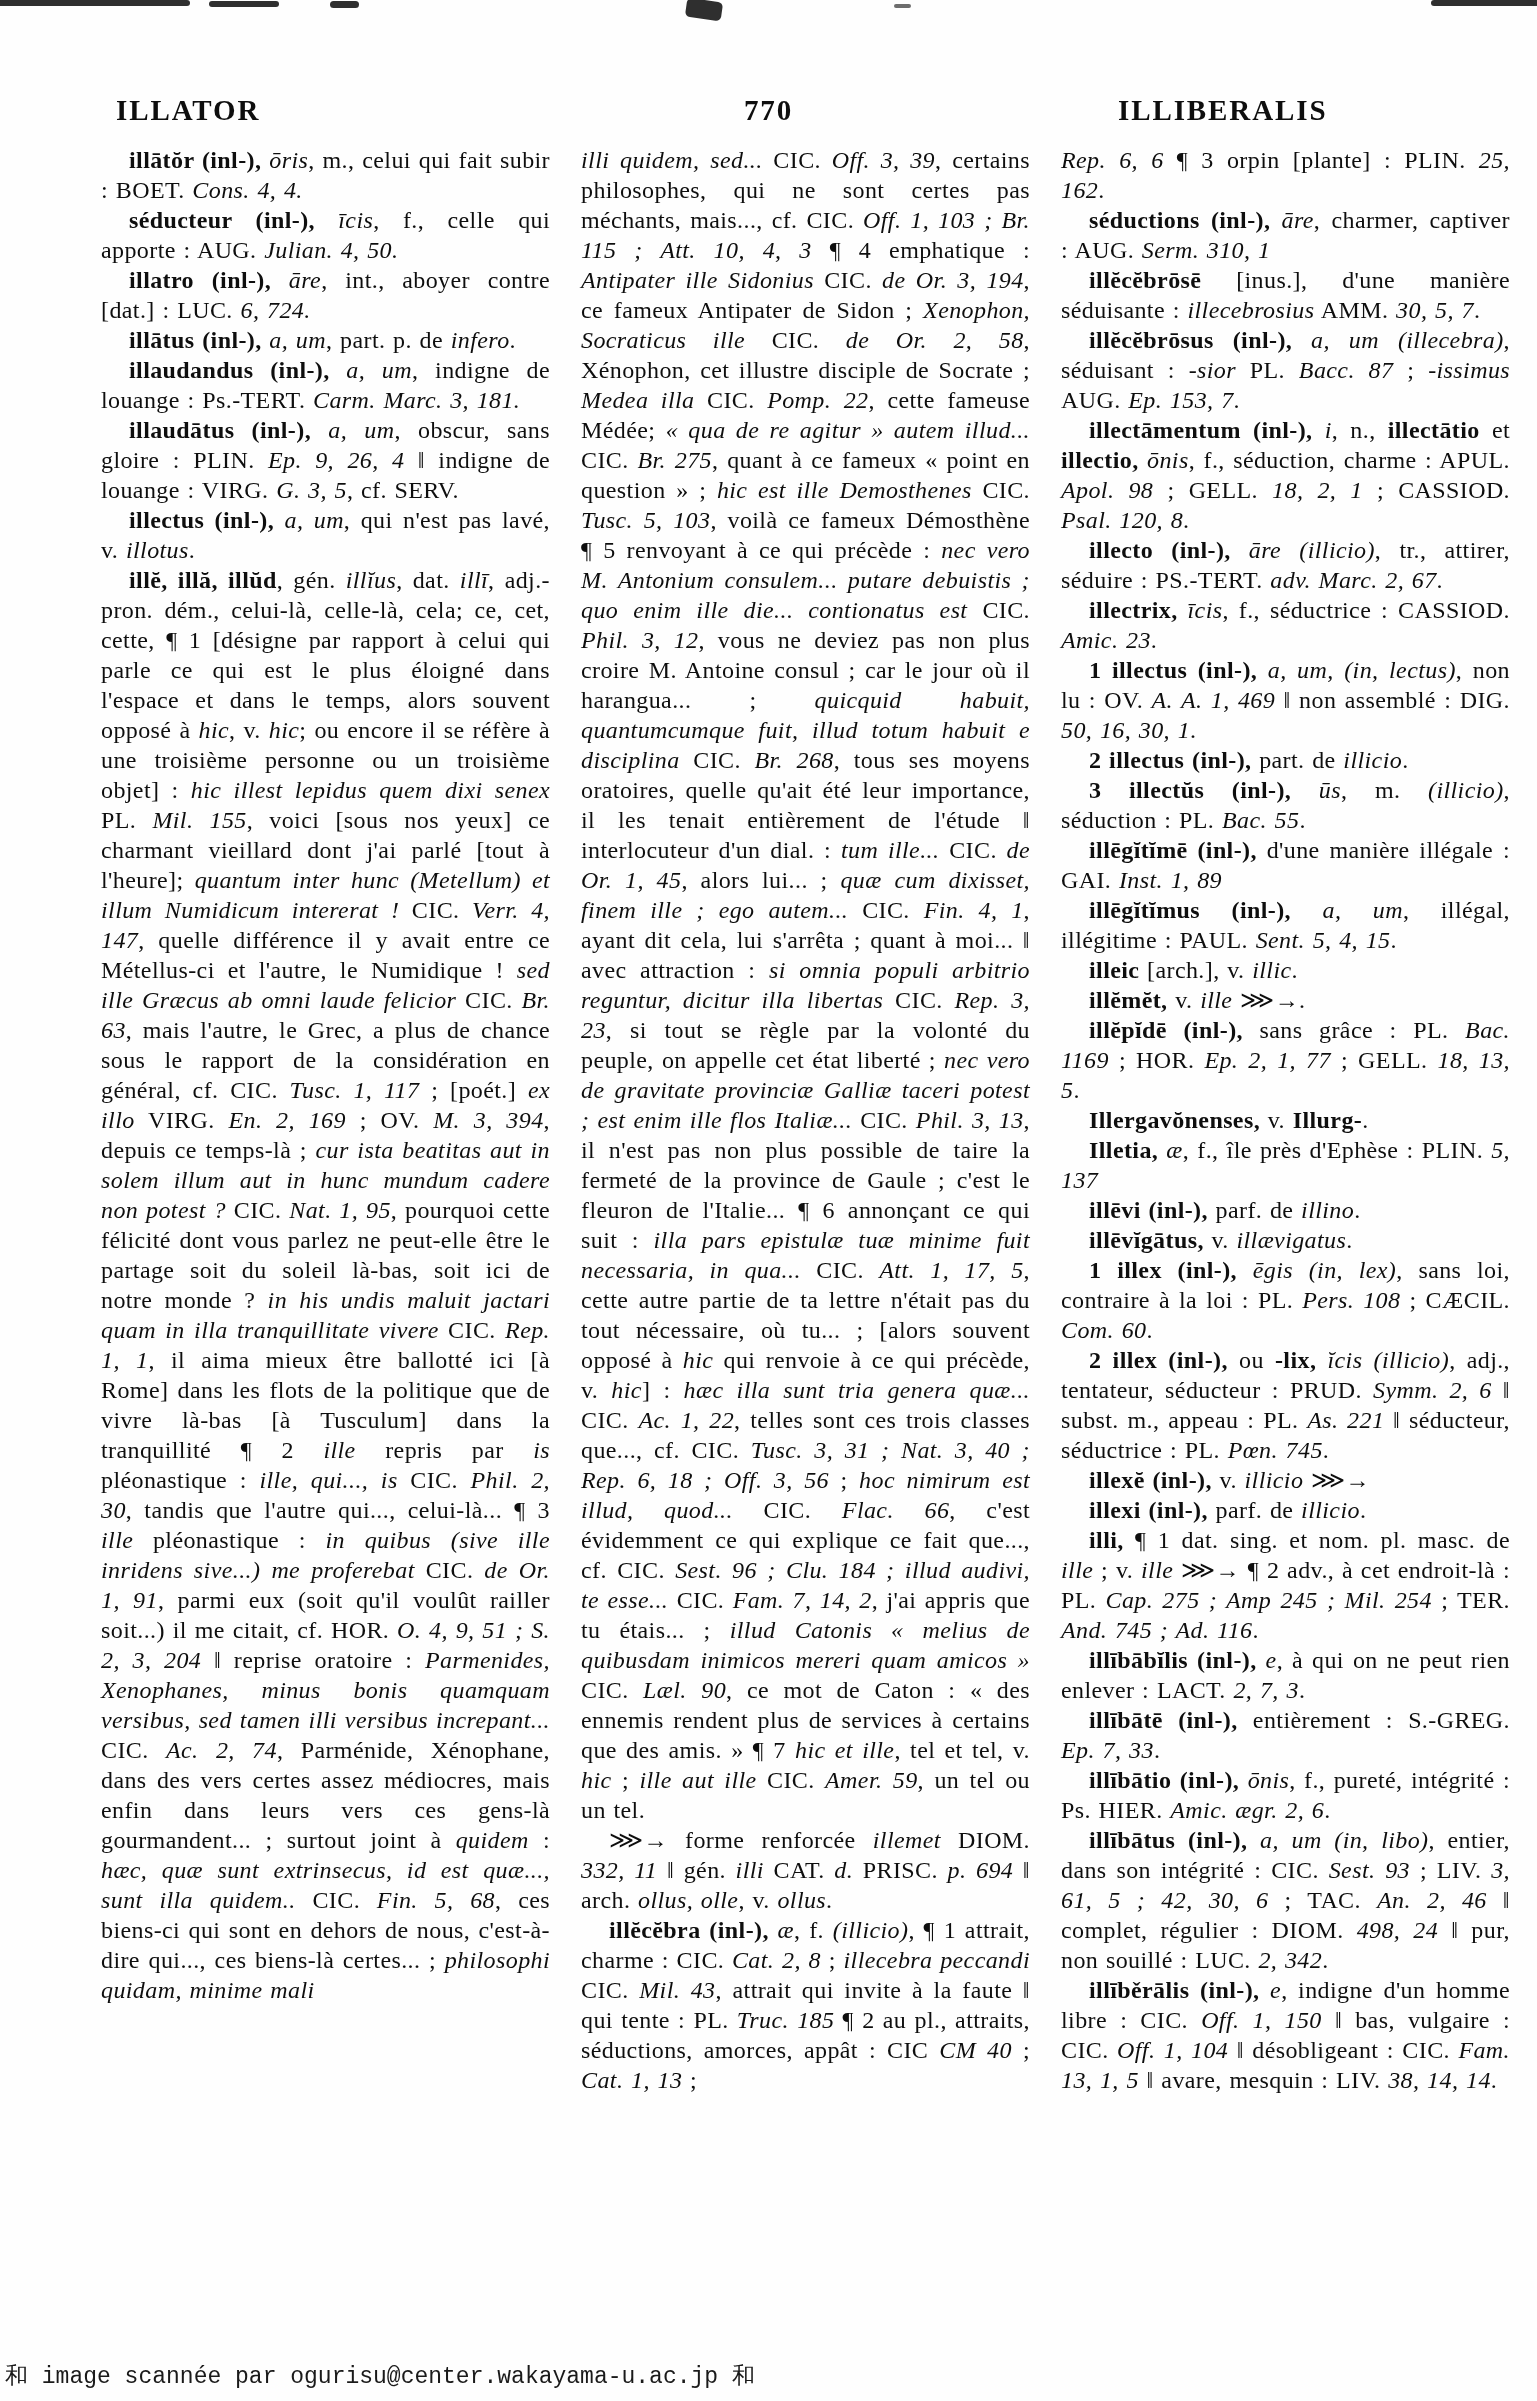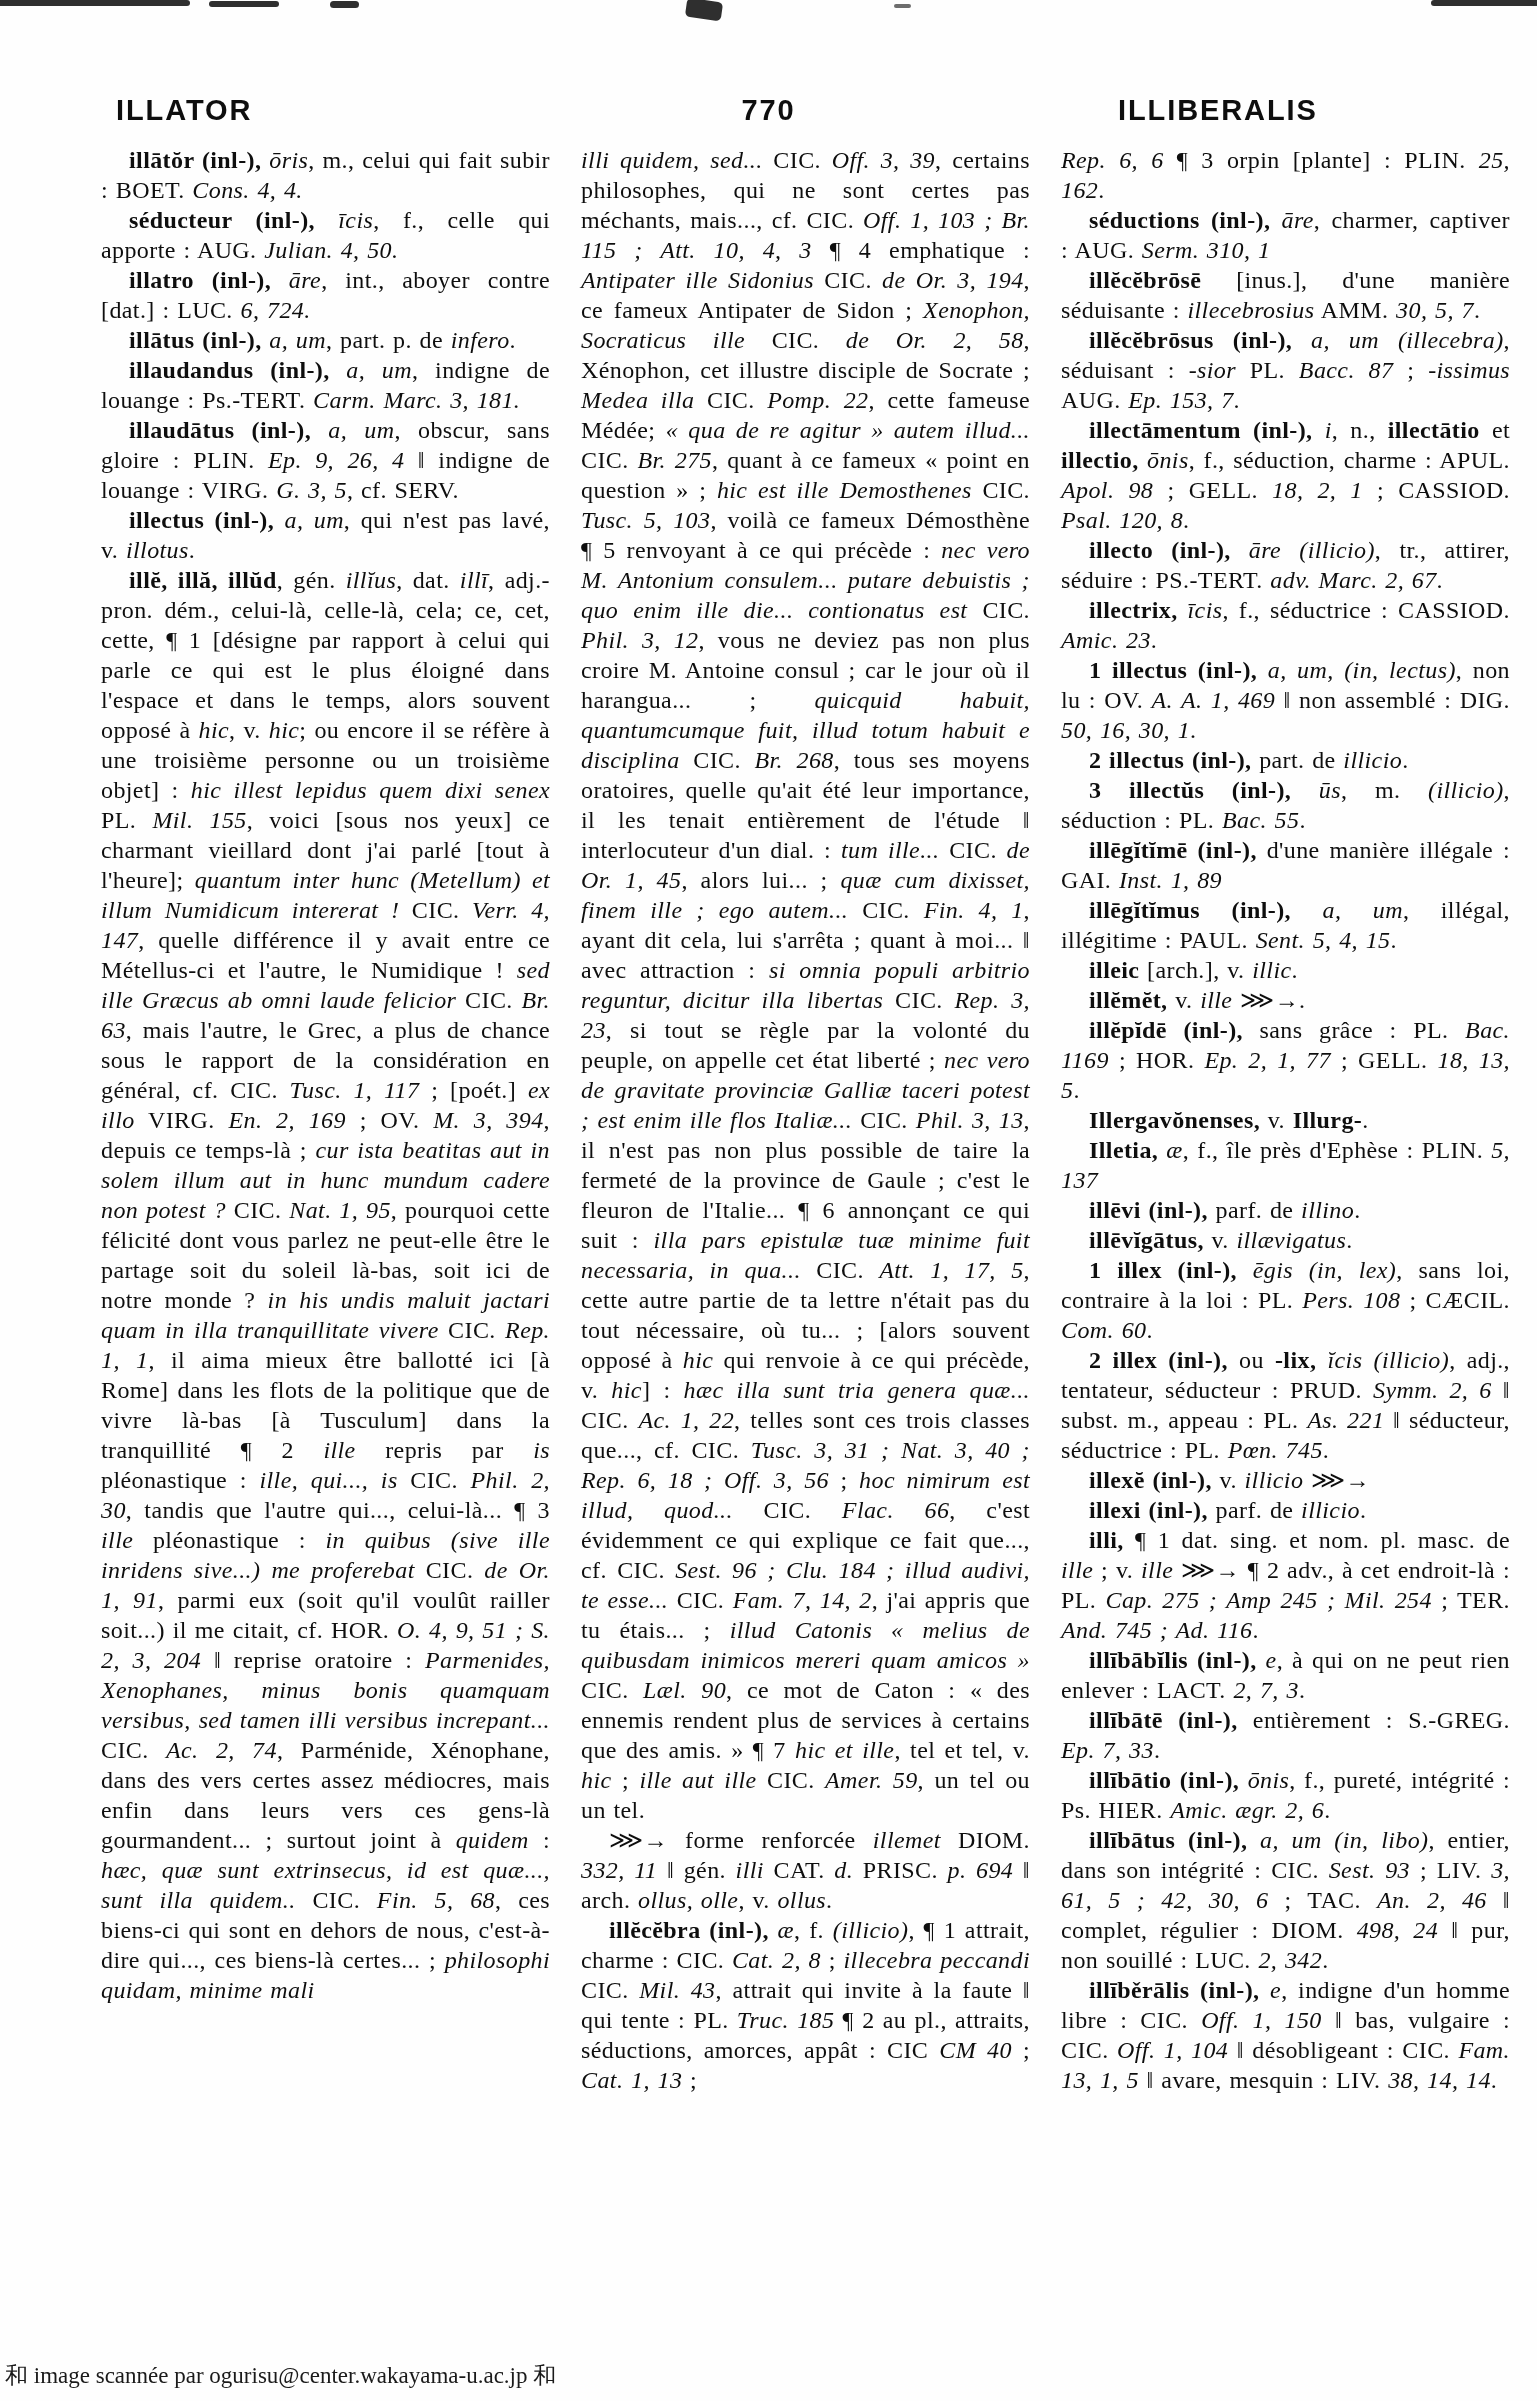--- a/index.html
+++ b/index.html
@@ -8,21 +8,21 @@
     background:#fefefe;
     color:#0e0e0e;
     font-family:"Liberation Serif", serif;
     position:relative;
     overflow:hidden;
   }
   
   .runhead {
     position:absolute; top:94px;
     font-weight:bold; font-size:29px; letter-spacing:1.9px;
-    font-family:Liberation Sans, sans-serif;
+    font-family:Liberation Serif, serif;
     white-space:nowrap;
   }
   #rh-left  { left:116px; }
   #rh-page  { left:50%; transform:translateX(-50%); }
   #rh-right { left:1118px; }
 
   
   .cols {
     position:absolute; top:145px; left:101px;
     width:1409px; height:2181px;
@@ -36,21 +36,21 @@
     hyphens:auto;
   }
   .para { text-indent:28px; }
   .para.noindent { text-indent:0; }
   .hw  { font-weight:bold; }
   .lat { font-style:italic; }
 
   
   .footer {
     position:absolute; left:5px; bottom:10px;
-    font-family:Liberation Serif, serif;
+    font-family:Liberation Mono, monospace;
     font-size:23px; color:#1a1a1a;
     white-space:nowrap;
   }
 
   
   .smudge { position:absolute; background:rgba(10,10,10,0.85); }
   #sm1 { left:0;    top:0; width:190px; height:6.3px; border-radius:0 3.8px 3.8px 0; }
   #sm2 { left:209px; top:1.3px; width:70px; height:5.7px; border-radius:3.2px; }
   #sm3 { left:330px; top:0.6px; width:29px;  height:7.6px; border-radius:3.8px; }
   #sm4 { left:686px; top:0; width:36px; height:19px; border-radius:5px; transform:rotate(8deg); }

